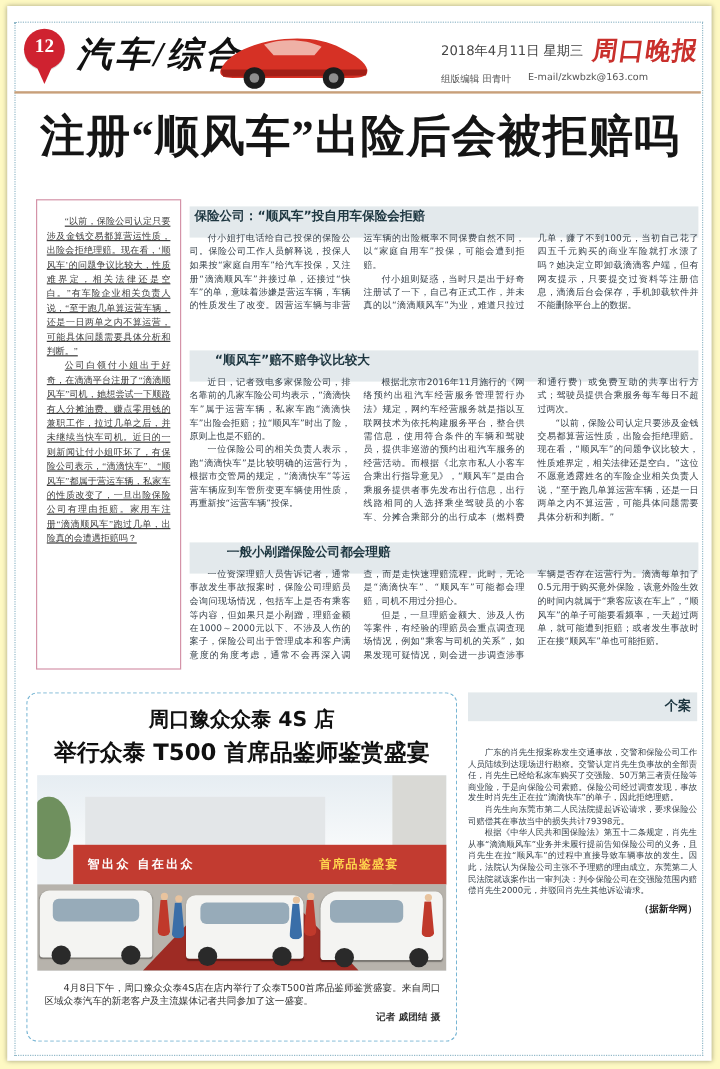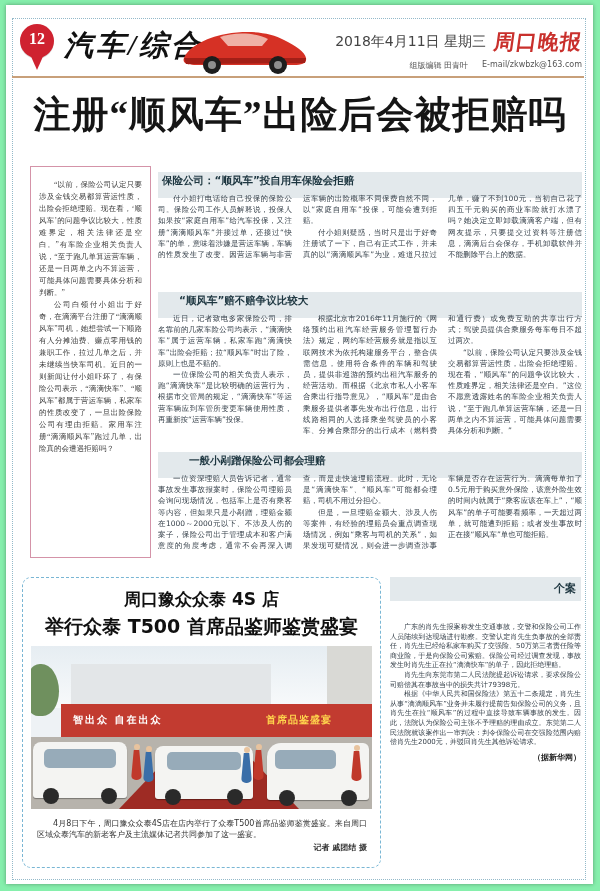--- a/index.html
+++ b/index.html
@@ -1,42 +1,42 @@
 <!DOCTYPE html>
 <html><head>
 <meta charset="utf-8">
 <style>
   html,body{margin:0;padding:0;}
   body{background:#c8c8c8;font-family:"DejaVu Sans","Liberation Sans",sans-serif;}
-  .wrap{position:relative;width:600px;height:891px;background:#86efac;overflow:hidden;}
+  .wrap{position:relative;width:600px;height:891px;background:#fef9c3;overflow:hidden;}
   .page{position:absolute;left:6px;top:5px;width:587px;height:879px;background:#ffffff;box-shadow:0 0 4px rgba(0,0,0,.35);}
   .frame{position:absolute;left:12px;top:18px;width:572px;height:860px;border:1px dotted #93b9c9;pointer-events:none;}
 
   
   .pin{position:absolute;left:20px;top:24px;width:34px;height:34px;background:#cf2230;border-radius:50%;
        box-shadow:0 1px 0 rgba(0,0,0,.15);}
   .pin:after{content:"";position:absolute;left:9px;top:28px;border-left:8px solid transparent;border-right:8px solid transparent;border-top:18px solid #cf2230;}
   .pin .num{position:absolute;left:0;top:6px;width:34px;text-align:center;color:#fff;font:700 16px "Liberation Serif",serif;}
   .secttitle{position:absolute;left:64px;top:26px;font:900 29px "Liberation Serif","DejaVu Serif",serif;font-style:italic;letter-spacing:3px;color:#111;}
   .car{position:absolute;left:178px;top:20px;}
   .hdr-right{position:absolute;right:18px;top:28px;text-align:right;}
   .hdr-row1{display:flex;align-items:center;justify-content:flex-end;gap:8px;}
-  .dateline{font-size:14px;color:#444;}
+  .dateline{font-size:11px;color:#444;}
   .masthead{font:900 21px "Liberation Serif","DejaVu Serif",serif;color:#c9302c;transform:skewX(-8deg);letter-spacing:1px;}
-  .hdr-row2{margin-top:4px;font-size:8px;color:#555;display:flex;justify-content:flex-end;gap:14px;}
+  .hdr-row2{margin-top:4px;font-size:8px;color:#555;display:flex;justify-content:flex-start;gap:14px;}
   .rule{position:absolute;left:12px;top:76px;width:572px;height:2px;background:#c8a07a;}
 
   
   .headline{position:absolute;left:0;top:92px;width:600px;text-align:center;
             font:900 37px/1.25 "Liberation Serif","DejaVu Serif",serif;color:#151515;letter-spacing:1px;}
 
   
   .quotebox{position:absolute;left:30px;top:166px;width:121px;height:392px;border:1px solid #d493a8;
             padding:12px 8px;box-sizing:border-box;}
-  .quotebox p{margin:0;text-indent:2em;font:7.5px/12px "Liberation Serif","DejaVu Serif",serif;color:#3c3c3c;text-align:justify;}
+  .quotebox p{margin:0;text-indent:2em;font:7.5px/12px "Liberation Serif","DejaVu Serif",serif;color:#3c3c3c;text-align:justify;text-decoration:underline;}
 
   
   .band{position:absolute;left:158px;width:424px;height:26px;background:#e3e9ec;
         font:700 10.5px/17px "DejaVu Sans",sans-serif;color:#1d3640;padding-left:4px;box-sizing:border-box;}
   .secbody{position:absolute;left:158px;width:424px;column-count:3;column-gap:11px;overflow:hidden;}
   .secbody p{margin:0;text-indent:2em;font:7.5px/11.2px "DejaVu Sans",sans-serif;color:#36404a;text-align:justify;}
 
   
   .promo{position:absolute;left:22px;top:577px;width:359px;height:291px;border:1.5px dashed #79b6d4;border-radius:9px;box-sizing:border-box;}
   .promo-t1{margin-top:10px;text-align:center;font:700 17px "DejaVu Sans",sans-serif;color:#101010;}

